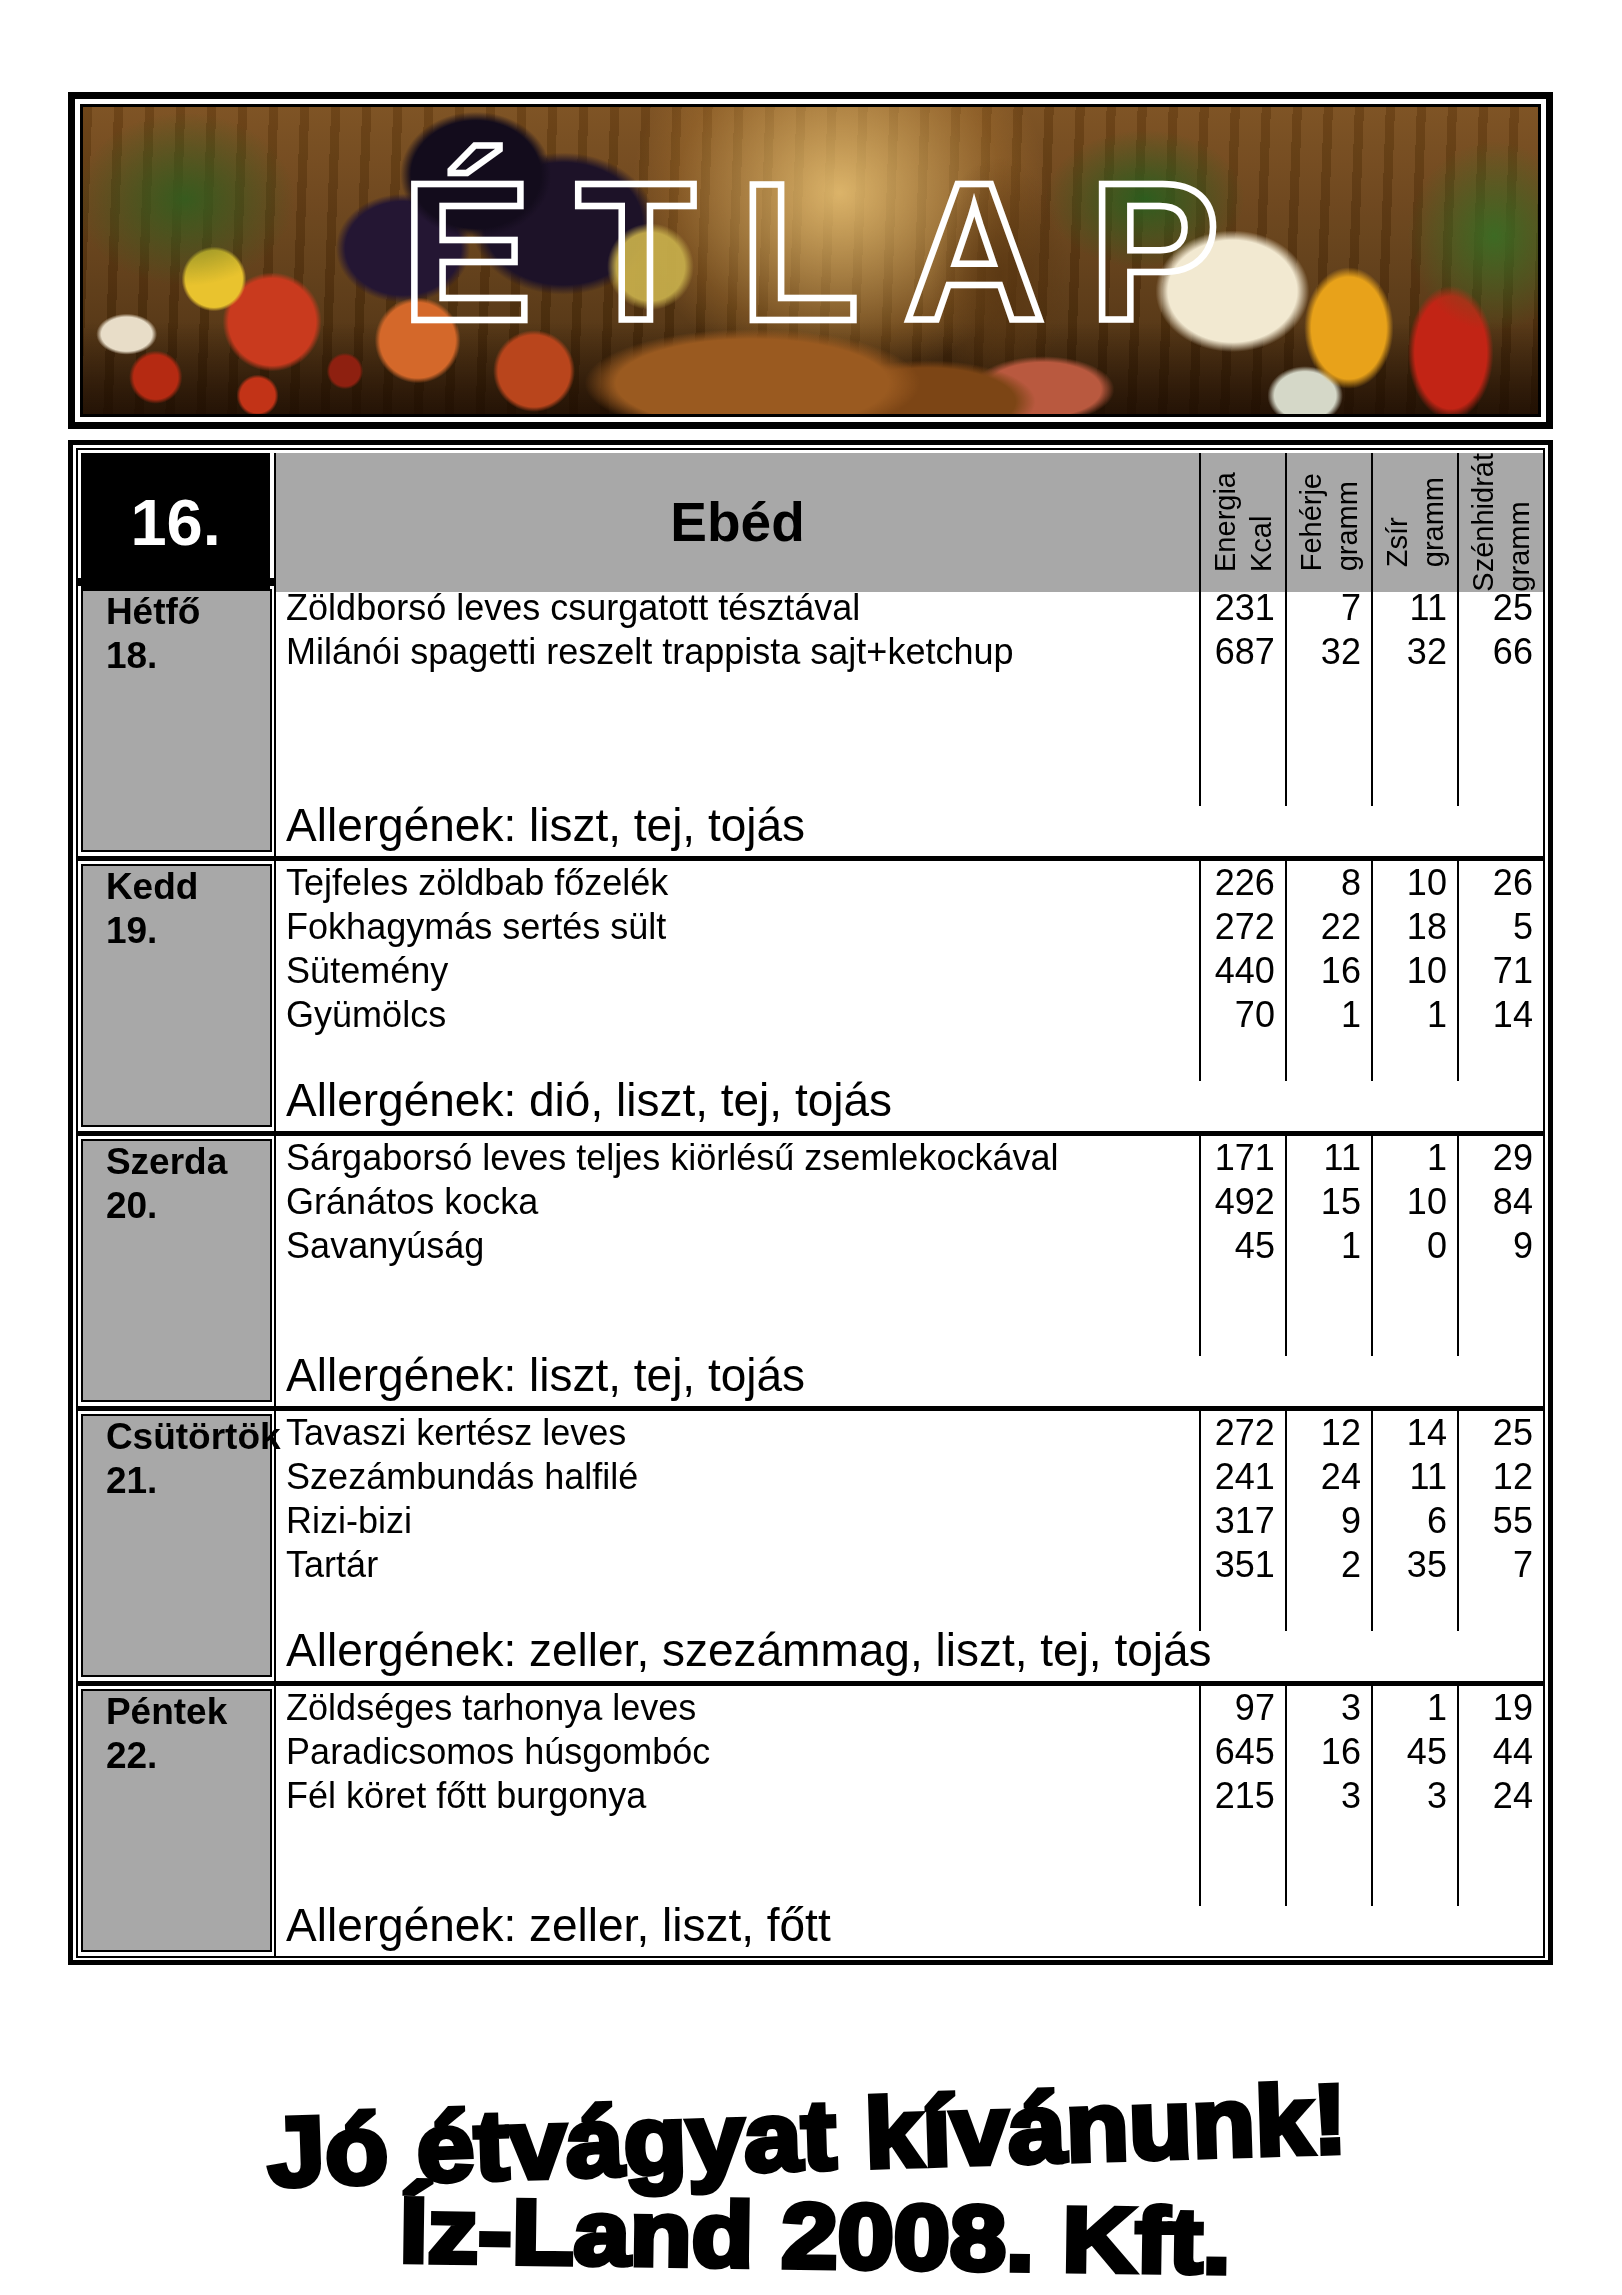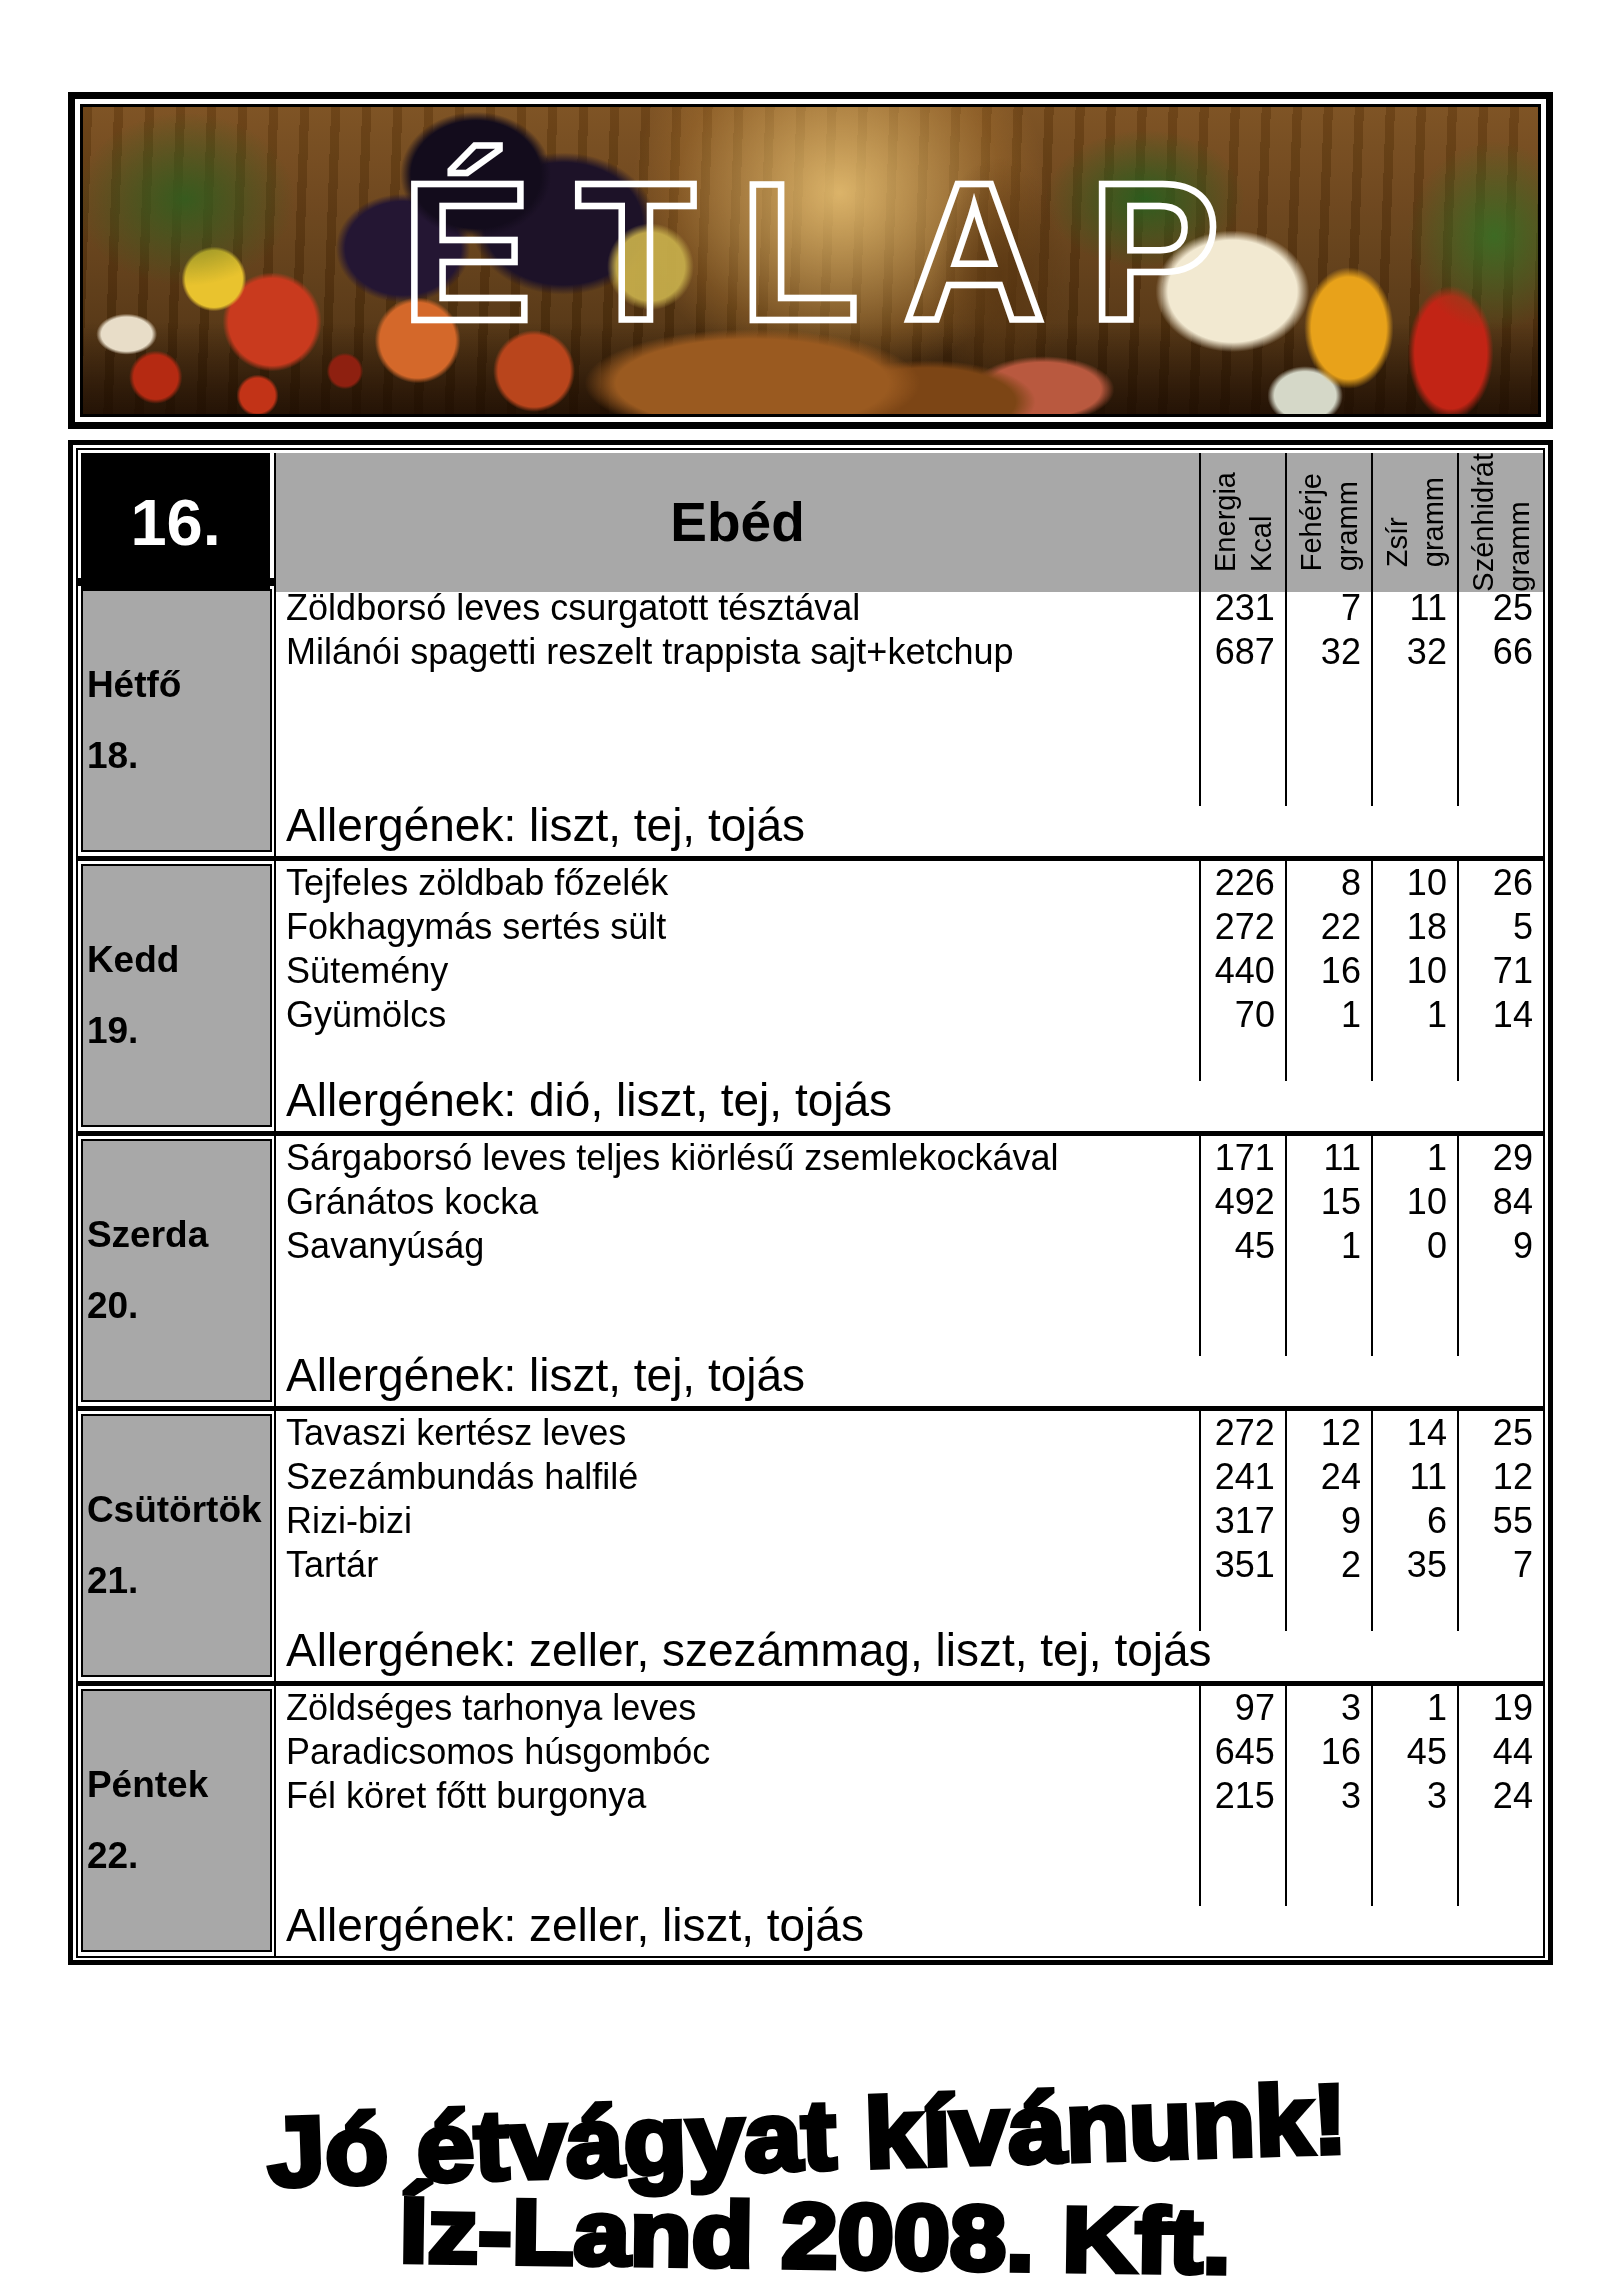--- a/index.html
+++ b/index.html
@@ -91,22 +91,22 @@
   }
   .num-head span {
     writing-mode:vertical-rl; transform:rotate(180deg);
     font-size:29px; line-height:1.25; white-space:pre-line;
   }
 
   .day-block { border-top:5.2px solid #000; grid-template-rows:repeat(5,44px) 50px; }
   .day-cell {
     grid-column:1; grid-row:1/7; background:var(--gray);
     border:2.6px solid #000; margin:3.3px 2px 3.3px 3.3px;
-    display:flex; flex-direction:column; justify-content:center;
-    padding-left:4px; gap:29px; font-weight:bold; font-size:37px;
+    display:flex; flex-direction:column; 
+    padding-left:23px; gap:2px; font-weight:bold; font-size:37px;
   }
   .dish-cell {
     border-left:2.6px solid #000; font-size:36px; line-height:43px;
     padding-left:10.5px; white-space:nowrap; overflow:visible;
   }
   .num-cell {
     border-left:2.6px solid #000; font-size:36px; line-height:43px;
     text-align:right; padding-right:10.5px;
   }
   .allergen-cell {
@@ -293,21 +293,21 @@
             <div class="num-cell" style="grid-area: 5 / 4;"></div>
             <div class="num-cell" style="grid-area: 5 / 5;"></div>
             <div class="num-cell" style="grid-area: 5 / 6;"></div>
           </div>
 
   <div class="grid-row day-block">
     <div class="day-cell">
       <div class="day-name">Péntek</div>
       <div class="day-date">22.</div>
     </div>
-    <div class="allergen-cell">Allergének: zeller, liszt, tojás</div>
+    <div class="allergen-cell">Allergének: zeller, liszt, főtt</div>
   <div class="dish-cell" style="grid-area: 1 / 2;">Zöldséges tarhonya leves</div>
             <div class="num-cell" style="grid-area: 1 / 3;">97</div>
             <div class="num-cell" style="grid-area: 1 / 4;">3</div>
             <div class="num-cell" style="grid-area: 1 / 5;">1</div>
             <div class="num-cell" style="grid-area: 1 / 6;">19</div>
             <div class="dish-cell" style="grid-area: 2 / 2;">Paradicsomos húsgombóc</div>
             <div class="num-cell" style="grid-area: 2 / 3;">645</div>
             <div class="num-cell" style="grid-area: 2 / 4;">16</div>
             <div class="num-cell" style="grid-area: 2 / 5;">45</div>
             <div class="num-cell" style="grid-area: 2 / 6;">44</div>

